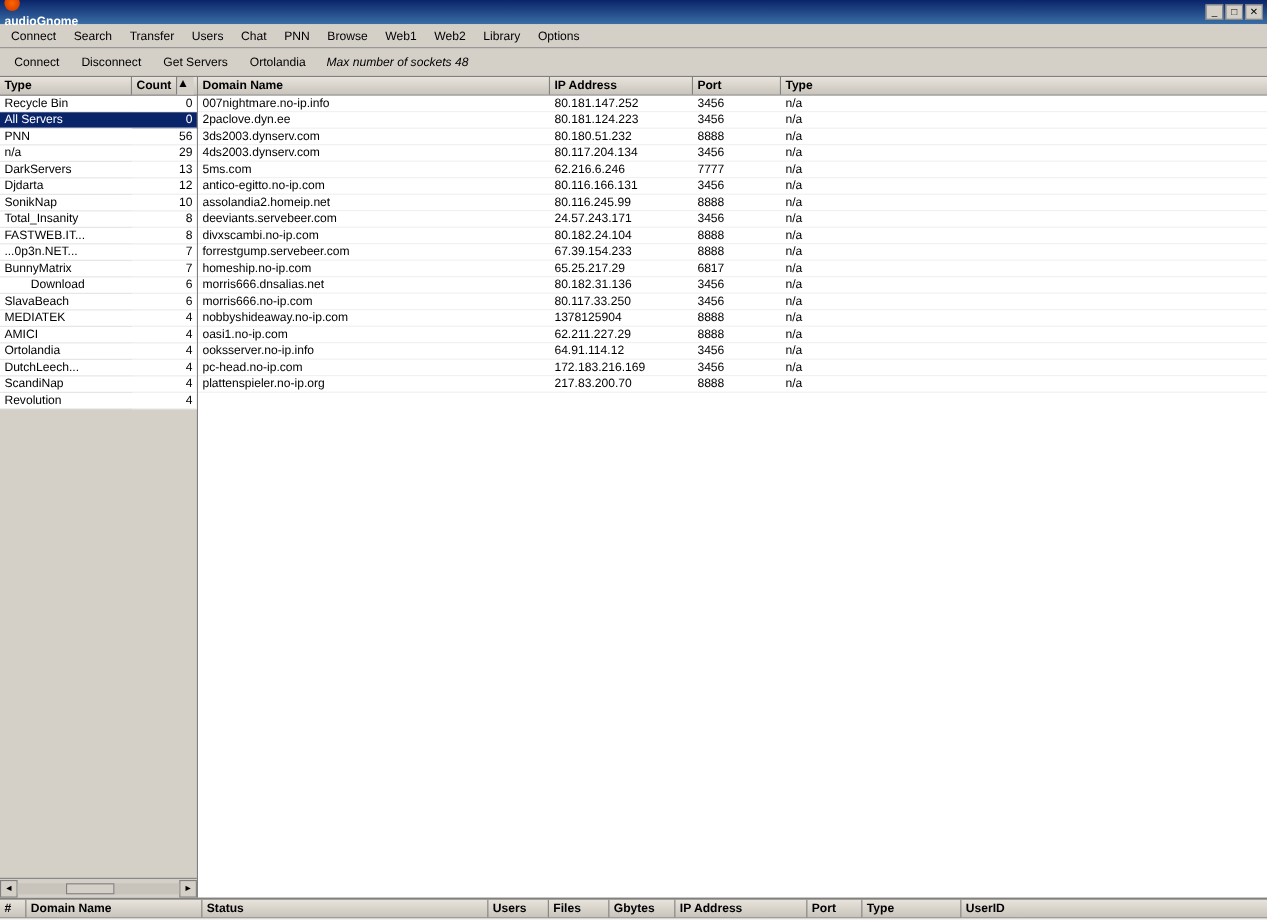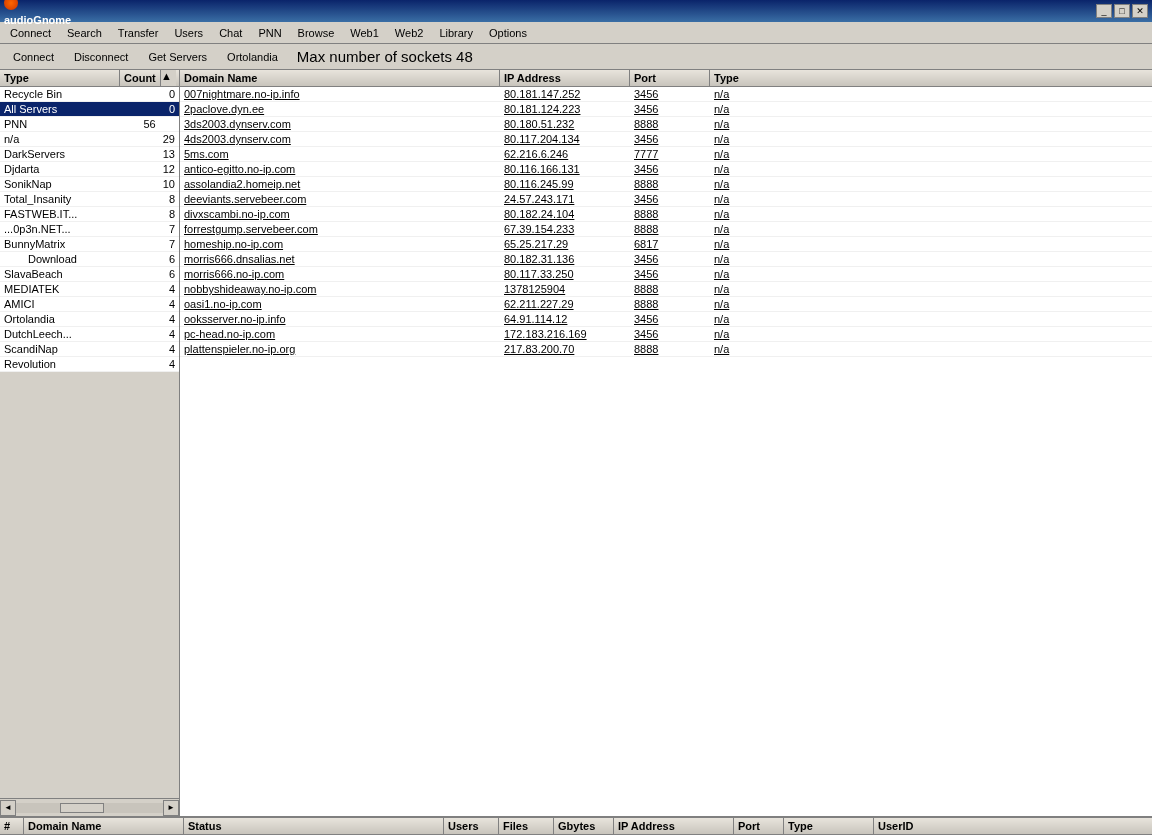--- a/index.html
+++ b/index.html
@@ -84,22 +84,23 @@
     }
     .toolbar-btn {
       padding: 2px 8px;
       background: #d4d0c8;
       border: 1px solid transparent;
       cursor: pointer;
       font-size: 11px;
       height: 22px;
     }
     .socket-info {
-      font-size: 15px;
+      font-size: 11px;
       padding: 0 8px;
+      font-style: italic;
     }
 
     
     .main-content {
       display: flex;
       height: calc(836px - 22px - 22px - 26px - 20px);
     }
 
     
     .left-panel {
@@ -192,21 +193,20 @@
       flex: 1;
       overflow-y: scroll;
       overflow-x: hidden;
       background: white;
     }
 
     .server-table {
       width: 100%;
       border-collapse: collapse;
       font-size: 11px;
-      text-decoration: underline;
     }
     .server-table tr td {
       padding: 1px 4px;
       border-bottom: 1px solid #f0f0f0;
       cursor: pointer;
     }
 
     
     .bottom-panel {
       height: 360px;
@@ -300,21 +300,21 @@
               <tr>
                 <td style="width:120px;overflow:hidden;">Recycle Bin</td>
                 <td style="text-align:right;padding-right:4px;">0</td>
               </tr>
               <tr style="background: #737373;">
                 <td style="width: 120px; overflow: hidden; color: white; background: rgb(10, 36, 106);">All Servers</td>
                 <td style="text-align: right; padding-right: 4px; color: white; background: rgb(10, 36, 106);">0</td>
               </tr>
               <tr>
                 <td style="width:120px;overflow:hidden;">PNN</td>
-                <td style="text-align:center;padding-right:4px;">56</td>
+                <td style="text-align:right;padding-right:4px;">56</td>
               </tr>
               <tr>
                 <td style="width:120px;overflow:hidden;">n/a</td>
                 <td style="text-align:right;padding-right:4px;">29</td>
               </tr>
               <tr>
                 <td style="width:120px;overflow:hidden;">DarkServers</td>
                 <td style="text-align:right;padding-right:4px;">13</td>
               </tr>
               <tr>

